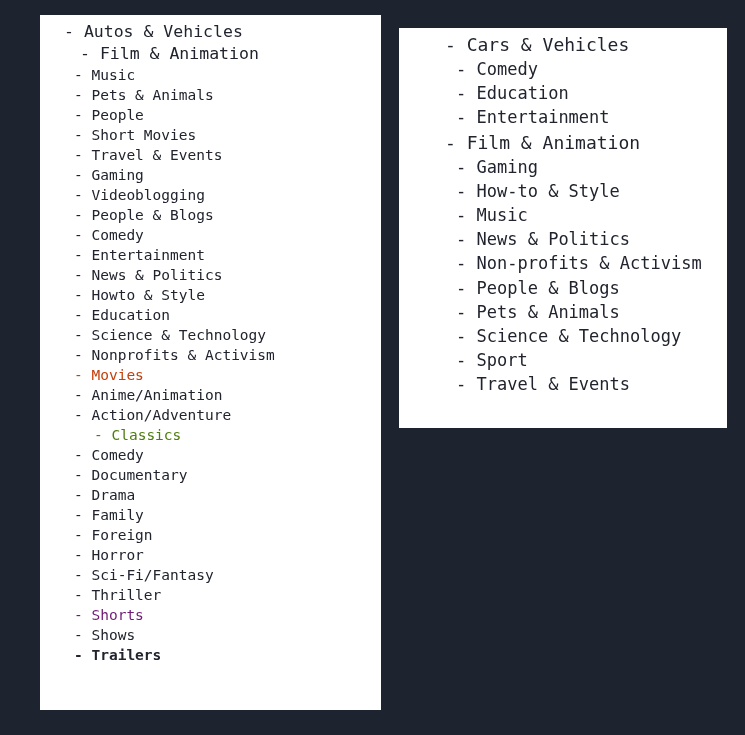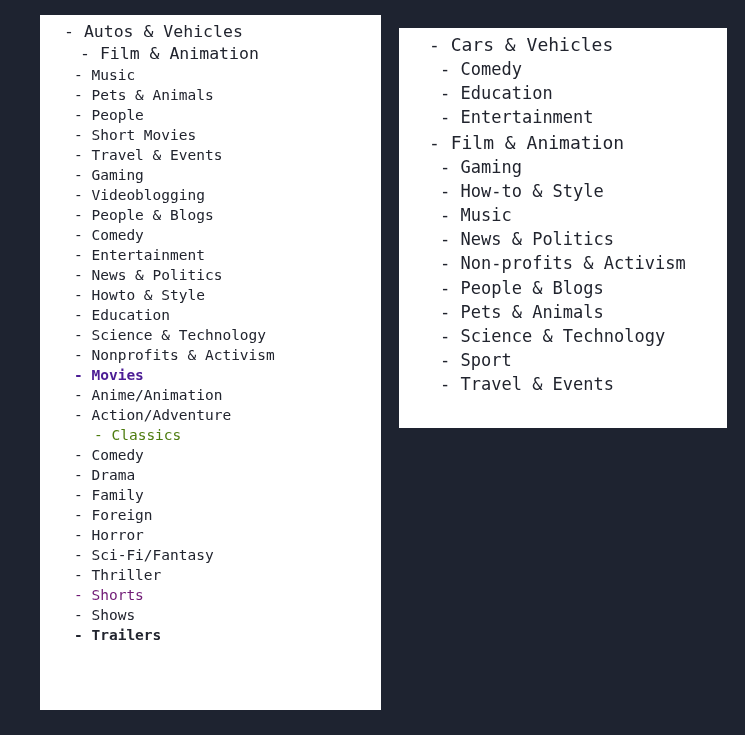--- a/index.html
+++ b/index.html
@@ -31,21 +31,21 @@
     height: 695px;
     padding: 6px 0 0 0;
   }
 
   
   #panel-right {
     left: 399px;
     top: 28px;
     width: 328px;
     height: 400px;
-    padding: 4px 0 0 0;
+    padding: 4px 0 0 16px;
   }
 
   .cat-list {
     list-style: none;
     margin: 0;
     padding: 0;
   }
 
   .cat-item {
     white-space: pre;
@@ -101,25 +101,26 @@
       <li class="cat-item" style="color: rgb(33, 36, 46);"><span>-</span> <span>Gaming</span></li>
       <li class="cat-item" style="color: rgb(33, 36, 46);"><span>-</span> <span>Videoblogging</span></li>
       <li class="cat-item" style="color: rgb(33, 36, 46);"><span>-</span> <span>People &amp; Blogs</span></li>
       <li class="cat-item" style="color: rgb(33, 36, 46);"><span>-</span> <span>Comedy</span></li>
       <li class="cat-item" style="color: rgb(33, 36, 46);"><span>-</span> <span>Entertainment</span></li>
       <li class="cat-item" style="color: rgb(33, 36, 46);"><span>-</span> <span>News &amp; Politics</span></li>
       <li class="cat-item" style="color: rgb(33, 36, 46);"><span>-</span> <span>Howto &amp; Style</span></li>
       <li class="cat-item" style="color: rgb(33, 36, 46);"><span>-</span> <span>Education</span></li>
       <li class="cat-item" style="color: rgb(33, 36, 46);"><span>-</span> <span>Science &amp; Technology</span></li>
       <li class="cat-item" style="color: rgb(33, 36, 46);"><span>-</span> <span>Nonprofits &amp; Activism</span></li>
-      <li class="cat-item" style="color: #4c1d95; font-weight: bold;"><span>-</span> <span>Movies</span></li>
+      <li class="cat-item" style="color: #c2410c;"><span>-</span> <span>Movies</span></li>
       <li class="cat-item" style="color: rgb(33, 36, 46);"><span>-</span> <span>Anime/Animation</span></li>
       <li class="cat-item" style="color: rgb(33, 36, 46);"><span>-</span> <span>Action/Adventure</span></li>
       <li class="cat-item" style="color: #4d7c0f; margin-left: 20px;"><span>-</span> <span>Classics</span></li>
       <li class="cat-item" style="color: rgb(33, 36, 46);"><span>-</span> <span>Comedy</span></li>
+      <li class="cat-item" style="color: rgb(33, 36, 46);"><span>-</span> <span>Documentary</span></li>
       <li class="cat-item" style="color: rgb(33, 36, 46);"><span>-</span> <span>Drama</span></li>
       <li class="cat-item" style="color: rgb(33, 36, 46);"><span>-</span> <span>Family</span></li>
       <li class="cat-item" style="color: rgb(33, 36, 46);"><span>-</span> <span>Foreign</span></li>
       <li class="cat-item" style="color: rgb(33, 36, 46);"><span>-</span> <span>Horror</span></li>
       <li class="cat-item" style="color: rgb(33, 36, 46);"><span>-</span> <span>Sci-Fi/Fantasy</span></li>
       <li class="cat-item" style="color: rgb(33, 36, 46);"><span>-</span> <span>Thriller</span></li>
       <li class="cat-item" style="color: #701a75;"><span>-</span> <span>Shorts</span></li>
       <li class="cat-item" style="color: rgb(33, 36, 46);"><span>-</span> <span>Shows</span></li>
       <li class="cat-item" style="color: rgb(33, 36, 46); font-weight: bold;"><span>-</span> <span>Trailers</span></li>
     </ul>

